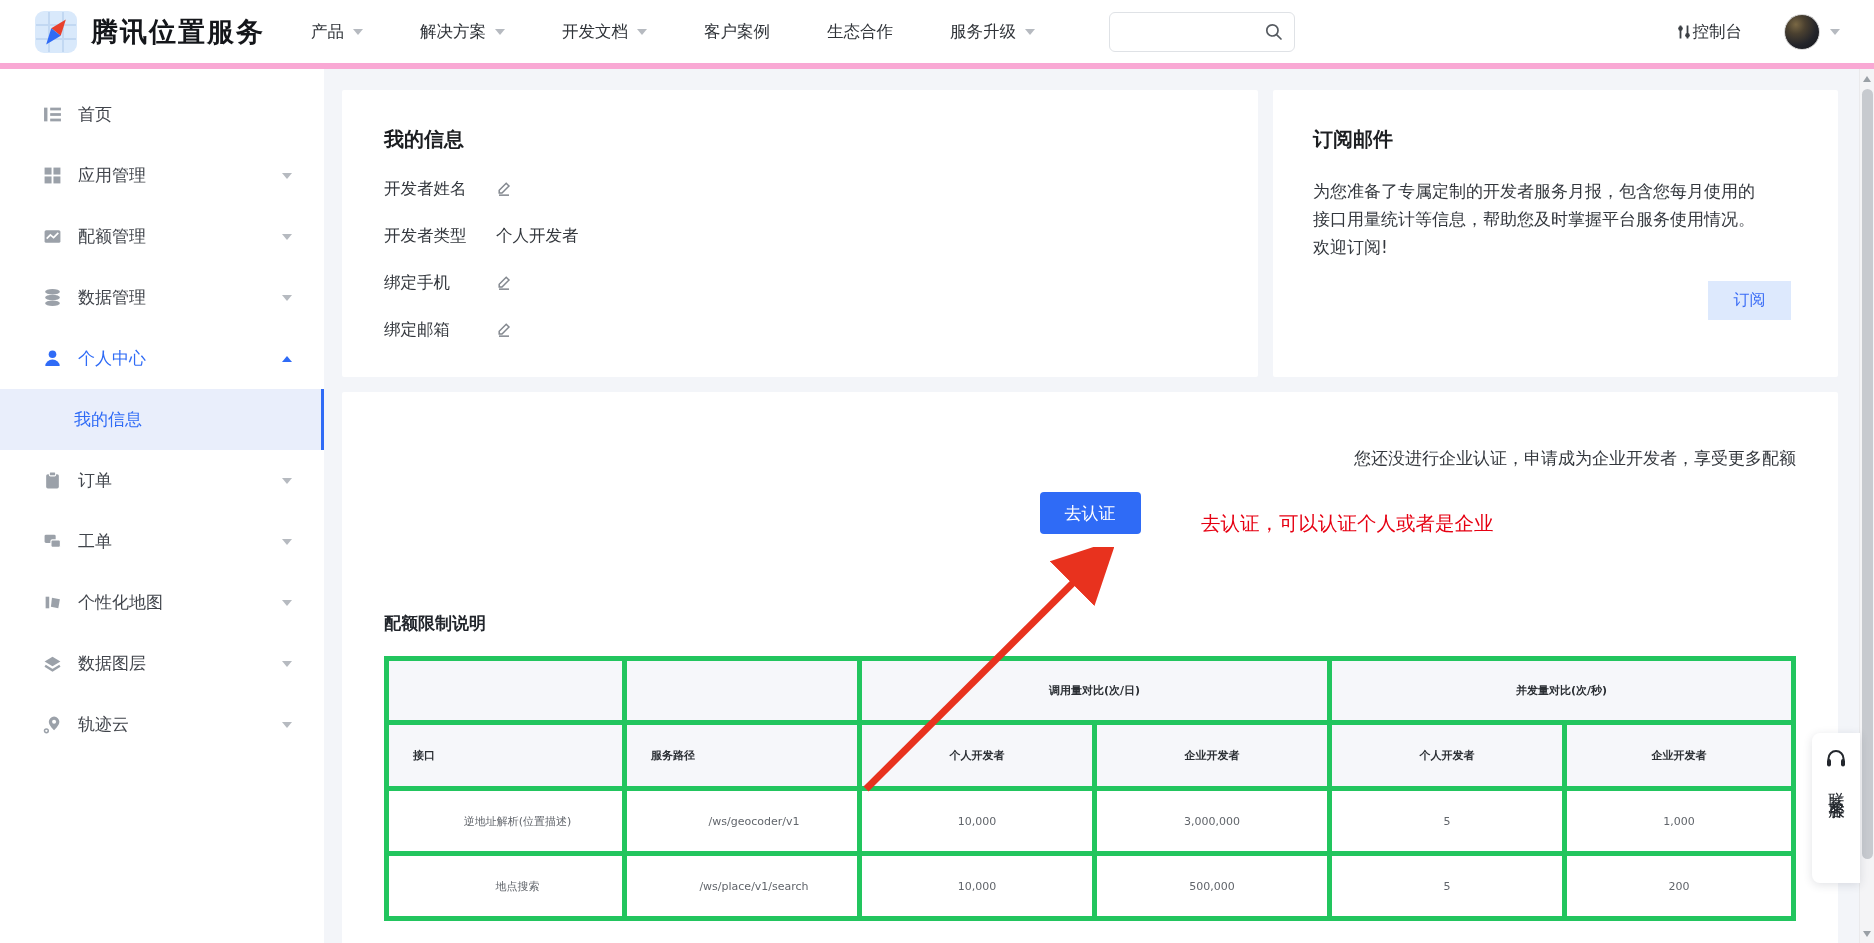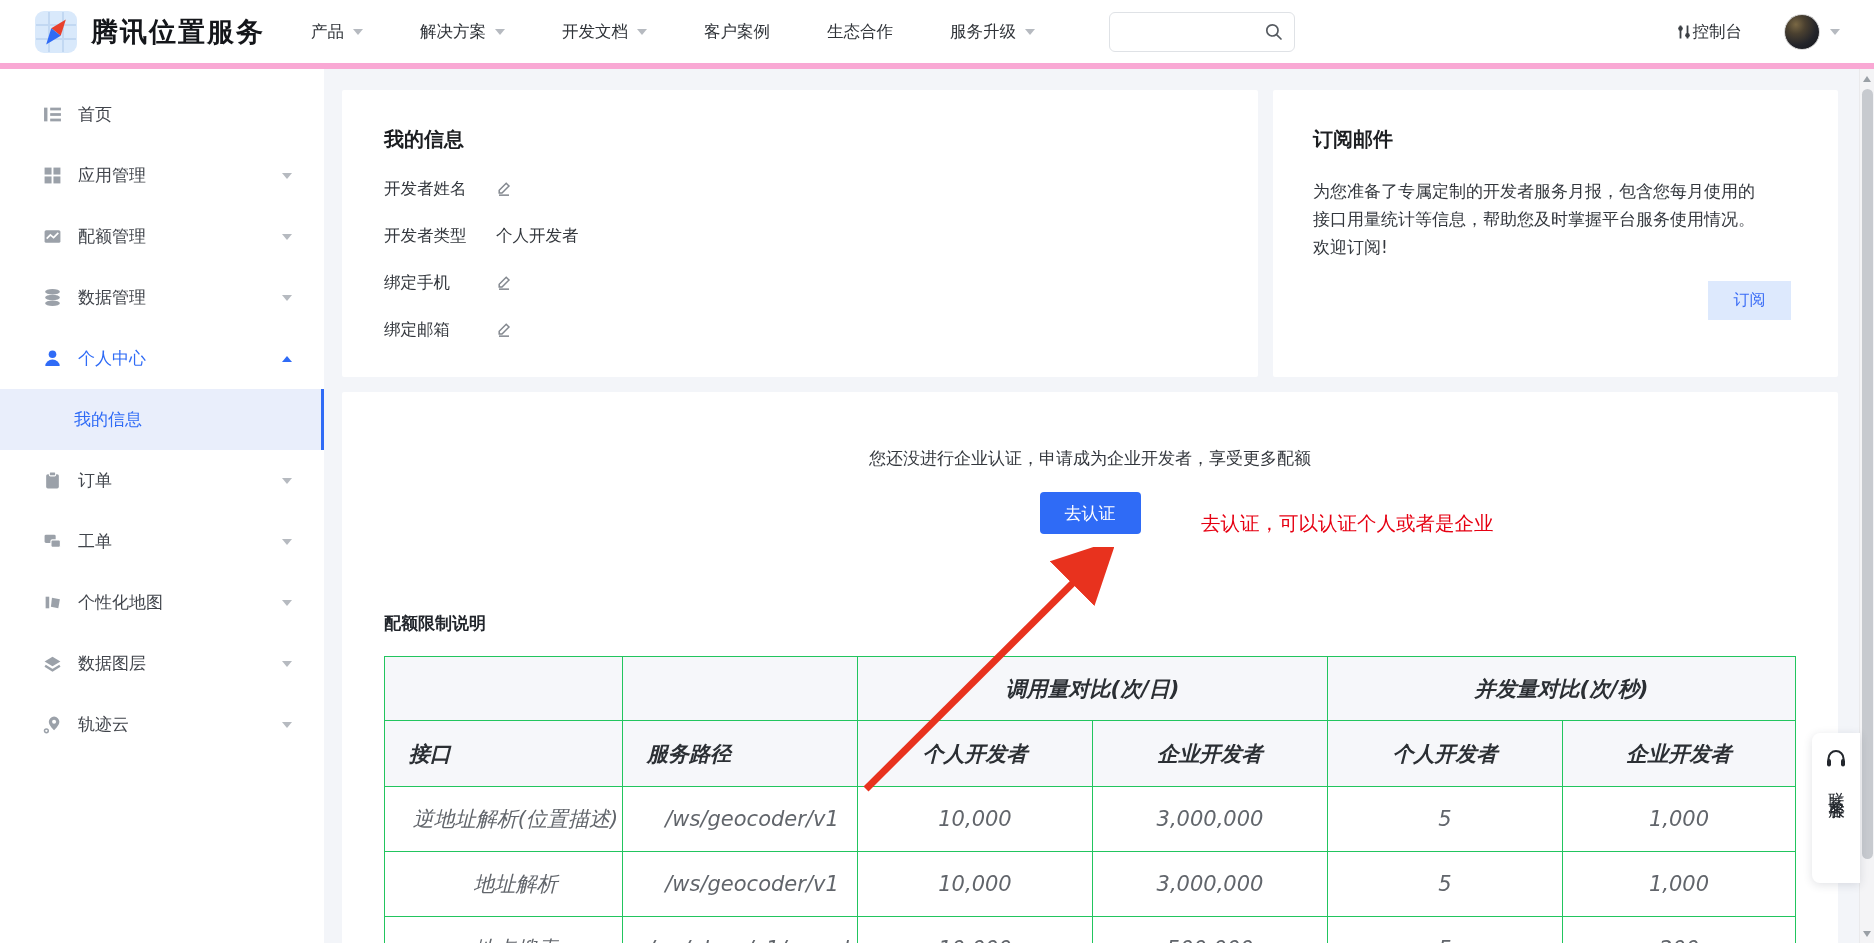--- a/index.html
+++ b/index.html
@@ -49,27 +49,27 @@
   .info-label { width:112px; flex:none; }
   .edit-icon { color:#83888f; display:flex; cursor:pointer; }
 
   .card-subscribe { flex:1; height:287px; padding:36px 48px 0 40px; position:relative; }
   .sub-lines { margin-top:24px; font-size:17px; color:#33373d; line-height:28px; }
   .subscribe-btn { position:absolute; right:47px; bottom:57px; width:83px; height:39px;
     background:#dde9fd; color:#3b6df6; font-size:16px; border:none; border-radius:0; cursor:pointer;
     font-family:inherit; }
 
   .card-quota { margin-top:15px; min-height:620px; padding:0 42px 40px; }
-  .verify-notice { padding-top:55px; text-align:center; font-size:17px; color:#33373d; }
+  .verify-notice { padding-top:55px; text-align:right; font-size:17px; color:#33373d; }
   .verify-btn { display:block; margin:22px auto 0; width:101px; height:42px; background:#2f6bf6; color:#fff;
     font-size:17px; border:none; border-radius:4px; cursor:pointer; font-family:inherit; }
   .quota-title { margin-top:78px; font-size:17px; font-weight:bold; color:#21252b; }
 
   table.quota { margin-top:21px; width:100%; border-collapse:collapse; table-layout:fixed; }
-  table.quota th, table.quota td { border:1px solid #22c55e; font-size:21px;font-style:italic; }
+  table.quota th, table.quota td { border:5px solid #22c55e; font-size:11px; }
   table.quota thead th { background:#f6f7fa; color:#2b2f34; font-weight:bold; }
   .gh { height:64px; text-align:center; }
   .ch { height:66px; text-align:center; }
   .ch.left, td.left { text-align:left; padding-left:24px; }
   table.quota td { height:65px; text-align:center; color:#61656b; background:#fff; }
   td.left { color:#3c4045; }
   td.num-orange { color:#d9a040; }
 
   
   .red-note { position:absolute; left:877px; top:441px; font-size:19.5px; color:#e60012; white-space:nowrap; }
@@ -344,28 +344,20 @@
         <tbody>
           <tr>
             <td class="left">逆地址解析(位置描述)</td>
             <td class="left">/ws/geocoder/v1</td>
             <td>10,000</td>
             <td class="num-orange">3,000,000</td>
             <td>5</td>
             <td class="num-orange">1,000</td>
           </tr>
           <tr>
-            <td class="left">地址解析</td>
-            <td class="left">/ws/geocoder/v1</td>
-            <td>10,000</td>
-            <td class="num-orange">3,000,000</td>
-            <td>5</td>
-            <td class="num-orange">1,000</td>
-          </tr>
-          <tr>
             <td class="left">地点搜索</td>
             <td class="left">/ws/place/v1/search</td>
             <td>10,000</td>
             <td class="num-orange">500,000</td>
             <td>5</td>
             <td class="num-orange">200</td>
           </tr>
         </tbody>
       </table>
     </section>

